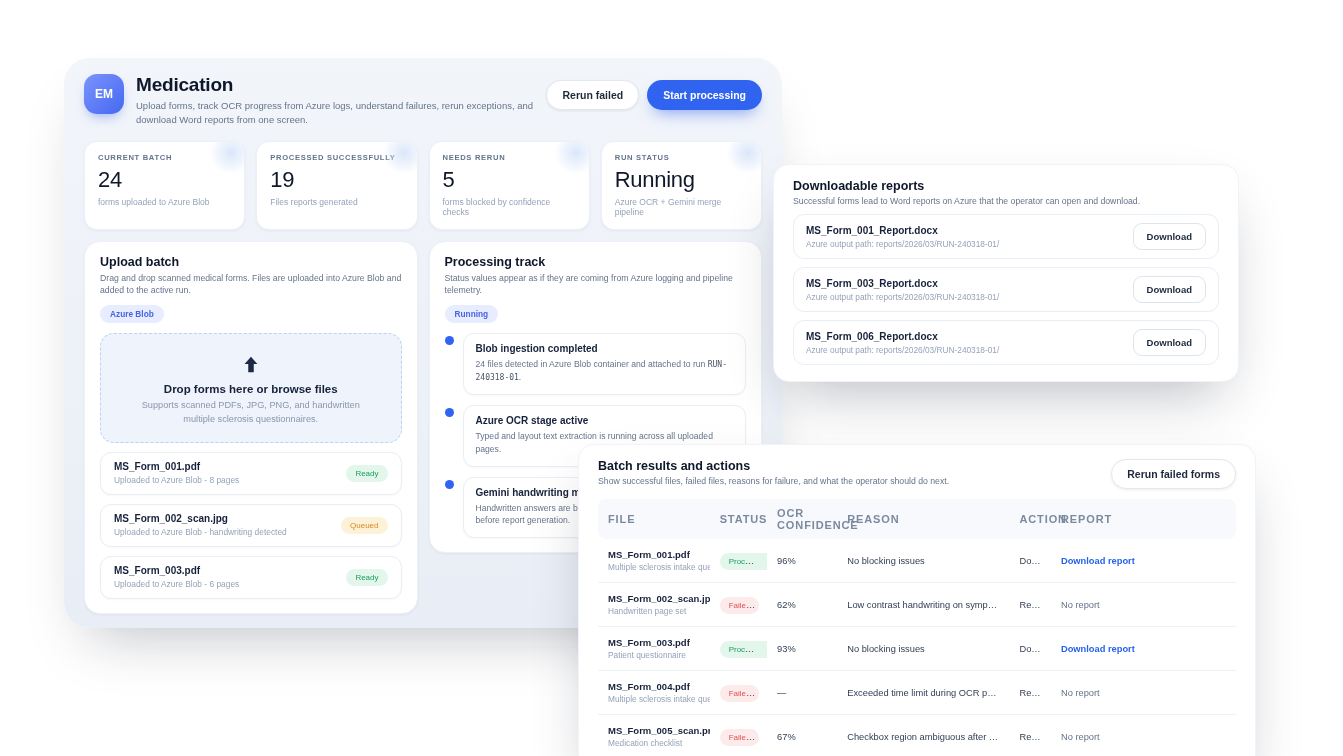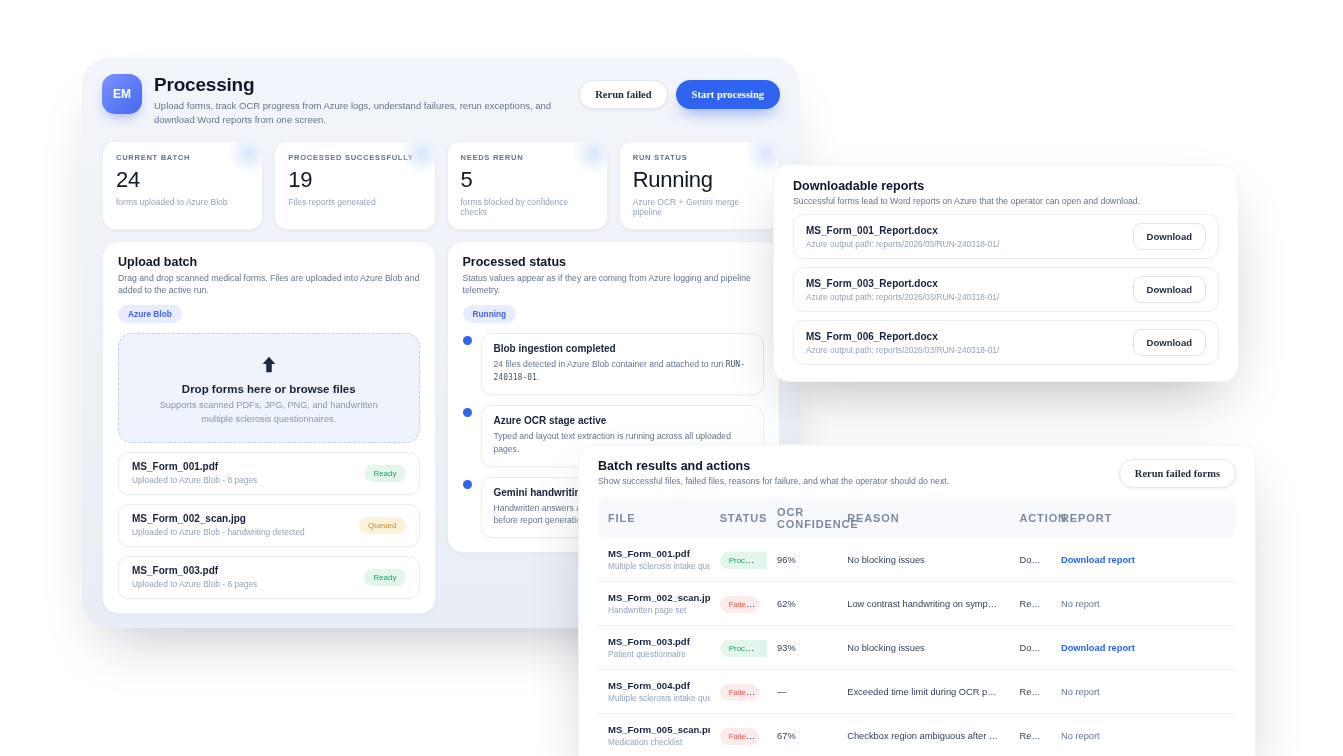--- a/index.html
+++ b/index.html
@@ -7,39 +7,39 @@
   body {
     position:relative;
     background:#ffffff;
     font-family:"Liberation Sans", sans-serif;
     color:#0f172a;
     overflow:hidden;
   }
 
   
   .main-panel {
-    position:absolute; left:82px; top:58px; width:718px; min-height:478px;
+    position:absolute; left:64px; top:58px; width:718px; min-height:478px;
     background:linear-gradient(180deg,#f2f5fa 0%,#e9eef6 100%);
     border-radius:26px;
     padding:16px 20px 14px;
     box-shadow:0 30px 60px -25px rgba(15,23,42,.28);
     z-index:1;
   }
   .app-header { display:flex; align-items:flex-start; gap:12px; }
   .avatar {
     width:40px; height:40px; border-radius:13px; flex:none;
     background:linear-gradient(135deg,#7b93fb 0%,#4468f1 100%);
     color:#fff; font-size:12px; font-weight:bold;
     display:flex; align-items:center; justify-content:center;
     box-shadow:0 6px 12px -4px rgba(68,104,241,.5);
   }
   .app-title { font-size:19px; font-weight:bold; color:#0f172a; letter-spacing:-.2px; }
   .app-desc { font-size:9.5px; color:#64748b; line-height:1.5; margin-top:3px; max-width:450px; }
   .header-actions { margin-left:auto; display:flex; gap:8px; padding-top:6px; }
-  .btn { border-radius:999px; font-family:Liberation Serif, serif; cursor:pointer; white-space:nowrap; }
+  .btn { border-radius:999px; font-family:Liberation Sans, sans-serif; cursor:pointer; white-space:nowrap; }
   .btn-secondary {
     background:#fff; border:1px solid #e2e8f0; padding:8px 15px;
     font-size:10.5px; font-weight:bold; color:#1e293b;
     box-shadow:0 1px 3px rgba(15,23,42,.08);
   }
   .btn-primary {
     background:#2f63f0; border:none; padding:8px 16px;
     font-size:10.5px; font-weight:bold; color:#ffffff;
     box-shadow:0 8px 16px -6px rgba(47,99,240,.6);
   }
@@ -161,21 +161,21 @@
   .muted { color:#64748b; }
 </style>
 </head>
 <body>
 
 <div class="main-panel">
 
   <div class="app-header">
     <div class="avatar">EM</div>
     <div>
-      <div class="app-title">Processing</div>
+      <div class="app-title">Medication</div>
       <div class="app-desc">Upload forms, track OCR progress from Azure logs, understand failures, rerun exceptions, and download Word reports from one screen.</div>
     </div>
     <div class="header-actions">
       <button class="btn btn-secondary">Rerun failed</button>
       <button class="btn btn-primary">Start processing</button>
     </div>
   </div>
 
   <div class="stats">
     <div class="stat-card">
@@ -234,21 +234,21 @@
       <div class="file-row">
         <div>
           <div class="file-name">MS_Form_003.pdf</div>
           <div class="file-meta">Uploaded to Azure Blob - 6 pages</div>
         </div>
         <span class="pill green">Ready</span>
       </div>
     </div>
 
     <div class="card">
-      <div class="card-title">Processed status</div>
+      <div class="card-title">Processing track</div>
       <div class="card-desc">Status values appear as if they are coming from Azure logging and pipeline telemetry.</div>
       <span class="badge-blue">Running</span>
 
       <div class="step">
         <span class="step-dot"></span>
         <div class="step-card">
           <div class="step-title">Blob ingestion completed</div>
           <div class="step-desc"><span>24 files detected in Azure Blob container and attached to run </span><span class="mono">RUN-240318-01</span><span>.</span></div>
         </div>
       </div>

